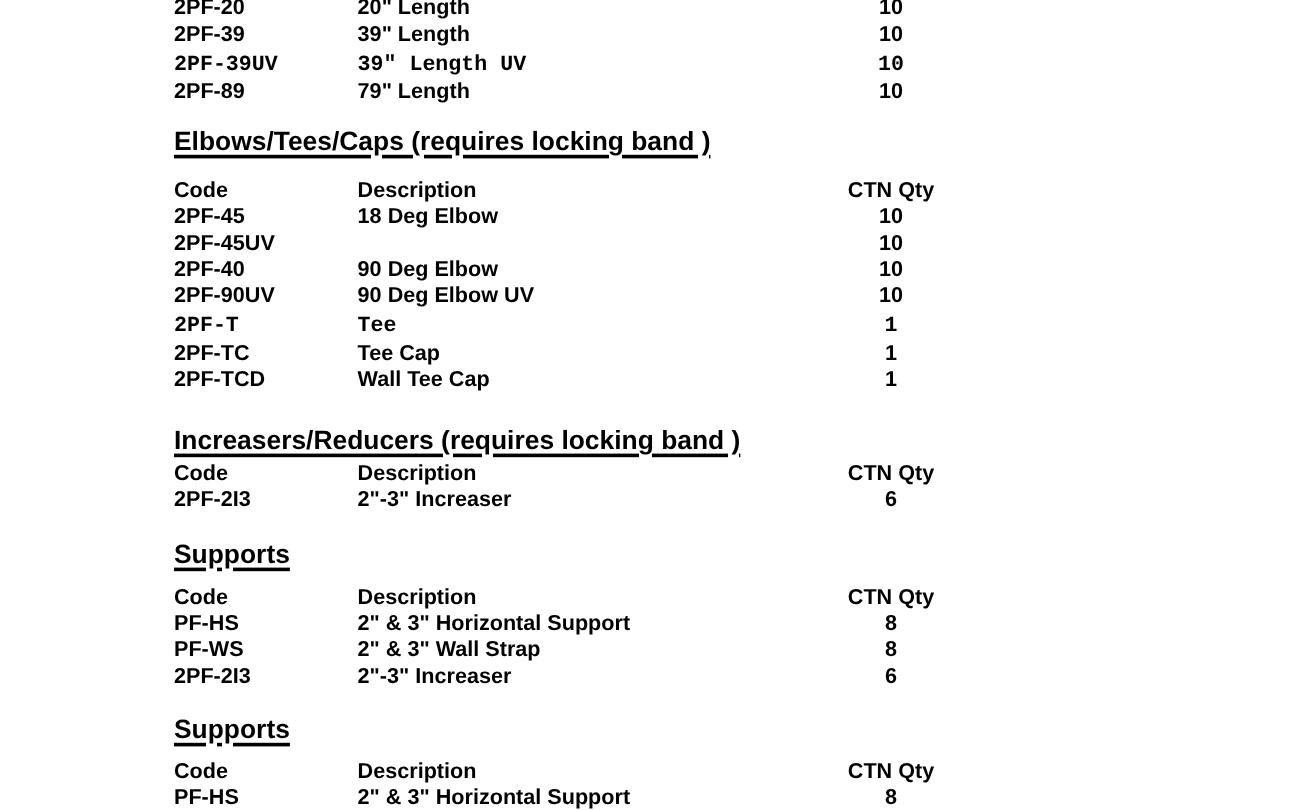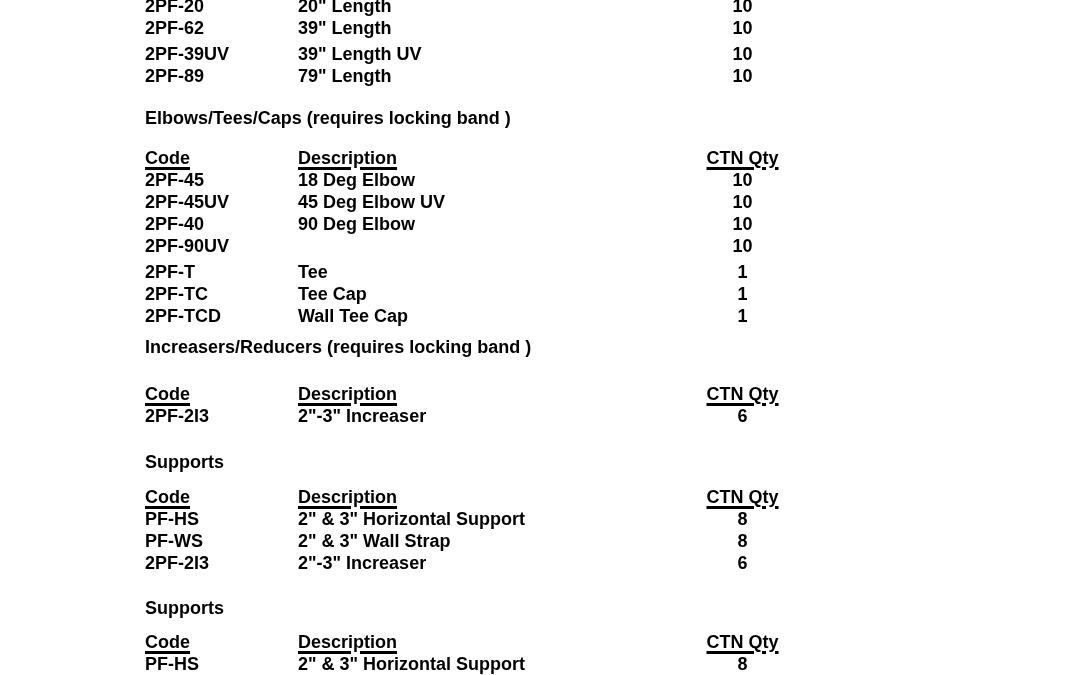--- a/index.html
+++ b/index.html
@@ -13,73 +13,73 @@
     height: 675px;
     background: #ffffff;
     overflow: hidden;
     font-family: "Liberation Sans", "DejaVu Sans", sans-serif;
     font-weight: 700;
     color: #000000;
   }
   .section-heading {
     position: absolute;
     left: 145px;
-    font-size: 18px;
+    font-size: 22px;
     line-height: 26px;
     white-space: pre;
+    text-decoration: underline;
     text-decoration-thickness: 2.5px;
     text-underline-offset: 4px;
   }
   .ptable {
     position: absolute;
     left: 145px;
     width: 680px;
   }
   .trow {
     position: relative;
     height: 22px;
     line-height: 22px;
     font-size: 18px;
     white-space: pre;
   }
-  .trow.gap { margin-top: 4px; }
+  .trow.gap { margin-top: 4px; font-family: Liberation Mono, monospace; }
   .cell-code  { position: absolute; left: 0; }
   .cell-desc  { position: absolute; left: 153px; }
   .cell-qty   { position: absolute; left: 550px; width: 95px; text-align: center; }
   .thead .cell-code,
   .thead .cell-desc,
   .thead .cell-qty span {
-    text-decoration: underline;
     text-decoration-thickness: 2.5px;
     text-underline-offset: 3px;
   }
 </style>
 </head>
 <body>
 
 <div class="page">
   <div id="content">
       <div class="ptable" style="top: -5px;">
         <div class="trow"><span class="cell-code">2PF-20</span><span class="cell-desc">20" Length</span><span class="cell-qty">10</span></div>
-        <div class="trow"><span class="cell-code">2PF-62</span><span class="cell-desc">39" Length</span><span class="cell-qty">10</span></div>
+        <div class="trow"><span class="cell-code">2PF-39</span><span class="cell-desc">39" Length</span><span class="cell-qty">10</span></div>
         <div class="trow gap"><span class="cell-code">2PF-39UV</span><span class="cell-desc">39" Length UV</span><span class="cell-qty">10</span></div>
         <div class="trow"><span class="cell-code">2PF-89</span><span class="cell-desc">79" Length</span><span class="cell-qty">10</span></div>
       </div>
       <div class="section-heading" style="top: 105px;">Elbows/Tees/Caps (requires locking band )</div>
       <div class="ptable" style="top: 147px;">
         <div class="trow thead"><span class="cell-code">Code</span><span class="cell-desc">Description</span><span class="cell-qty"><span>CTN Qty</span></span></div>
         <div class="trow"><span class="cell-code">2PF-45</span><span class="cell-desc">18 Deg Elbow</span><span class="cell-qty">10</span></div>
-        <div class="trow"><span class="cell-code">2PF-45UV</span><span class="cell-desc">45 Deg Elbow UV</span><span class="cell-qty">10</span></div>
+        <div class="trow"><span class="cell-code">2PF-45UV</span><span class="cell-qty">10</span></div>
         <div class="trow"><span class="cell-code">2PF-40</span><span class="cell-desc">90 Deg Elbow</span><span class="cell-qty">10</span></div>
-        <div class="trow"><span class="cell-code">2PF-90UV</span><span class="cell-qty">10</span></div>
+        <div class="trow"><span class="cell-code">2PF-90UV</span><span class="cell-desc">90 Deg Elbow UV</span><span class="cell-qty">10</span></div>
         <div class="trow gap"><span class="cell-code">2PF-T</span><span class="cell-desc">Tee</span><span class="cell-qty">1</span></div>
         <div class="trow"><span class="cell-code">2PF-TC</span><span class="cell-desc">Tee Cap</span><span class="cell-qty">1</span></div>
         <div class="trow"><span class="cell-code">2PF-TCD</span><span class="cell-desc">Wall Tee Cap</span><span class="cell-qty">1</span></div>
       </div>
-      <div class="section-heading" style="top: 334px;">Increasers/Reducers (requires locking band )</div>
+      <div class="section-heading" style="top: 354px;">Increasers/Reducers (requires locking band )</div>
       <div class="ptable" style="top: 383px;">
         <div class="trow thead"><span class="cell-code">Code</span><span class="cell-desc">Description</span><span class="cell-qty"><span>CTN Qty</span></span></div>
         <div class="trow"><span class="cell-code">2PF-2I3</span><span class="cell-desc">2"-3" Increaser</span><span class="cell-qty">6</span></div>
       </div>
       <div class="section-heading" style="top: 449px;">Supports</div>
       <div class="ptable" style="top: 486px;">
         <div class="trow thead"><span class="cell-code">Code</span><span class="cell-desc">Description</span><span class="cell-qty"><span>CTN Qty</span></span></div>
         <div class="trow"><span class="cell-code">PF-HS</span><span class="cell-desc">2" &amp; 3" Horizontal Support</span><span class="cell-qty">8</span></div>
         <div class="trow"><span class="cell-code">PF-WS</span><span class="cell-desc">2" &amp; 3" Wall Strap</span><span class="cell-qty">8</span></div>
         <div class="trow"><span class="cell-code">2PF-2I3</span><span class="cell-desc">2"-3" Increaser</span><span class="cell-qty">6</span></div>

